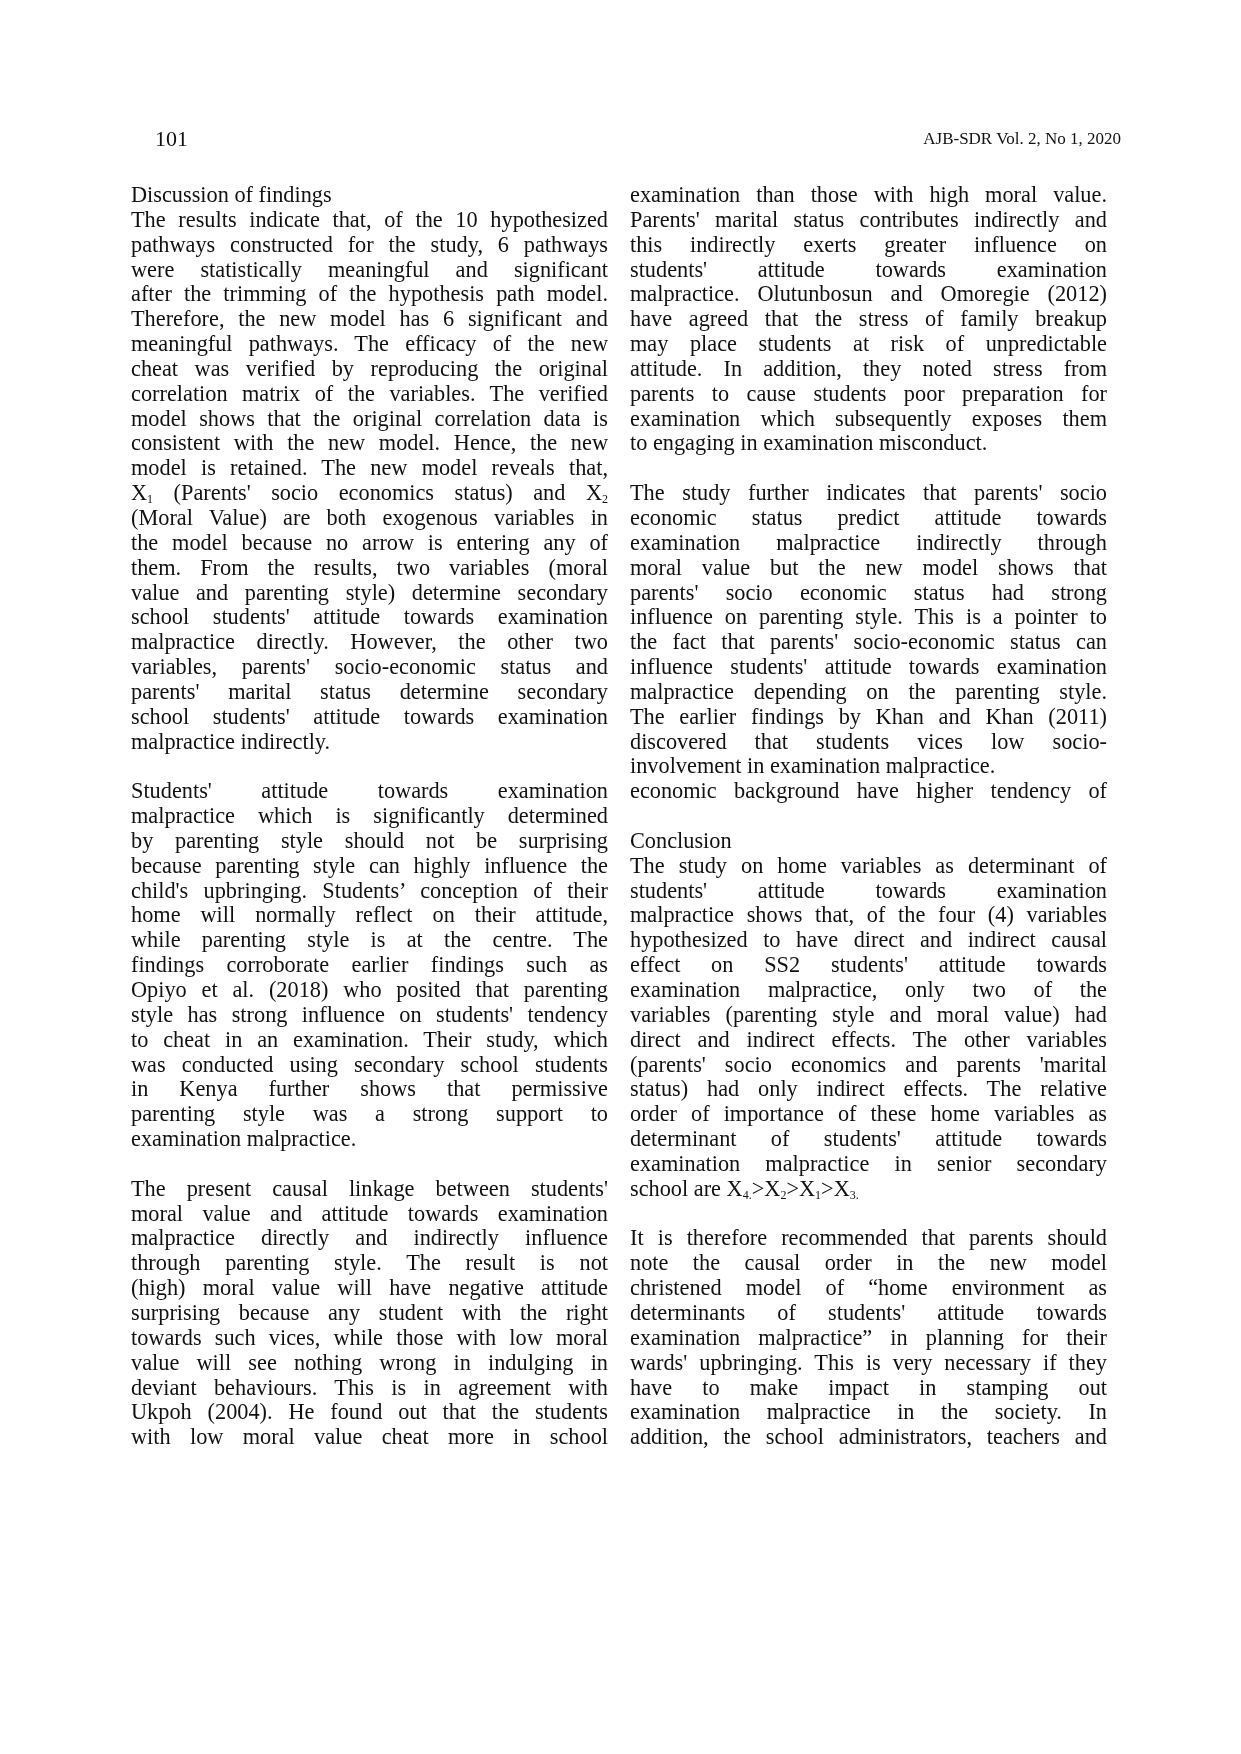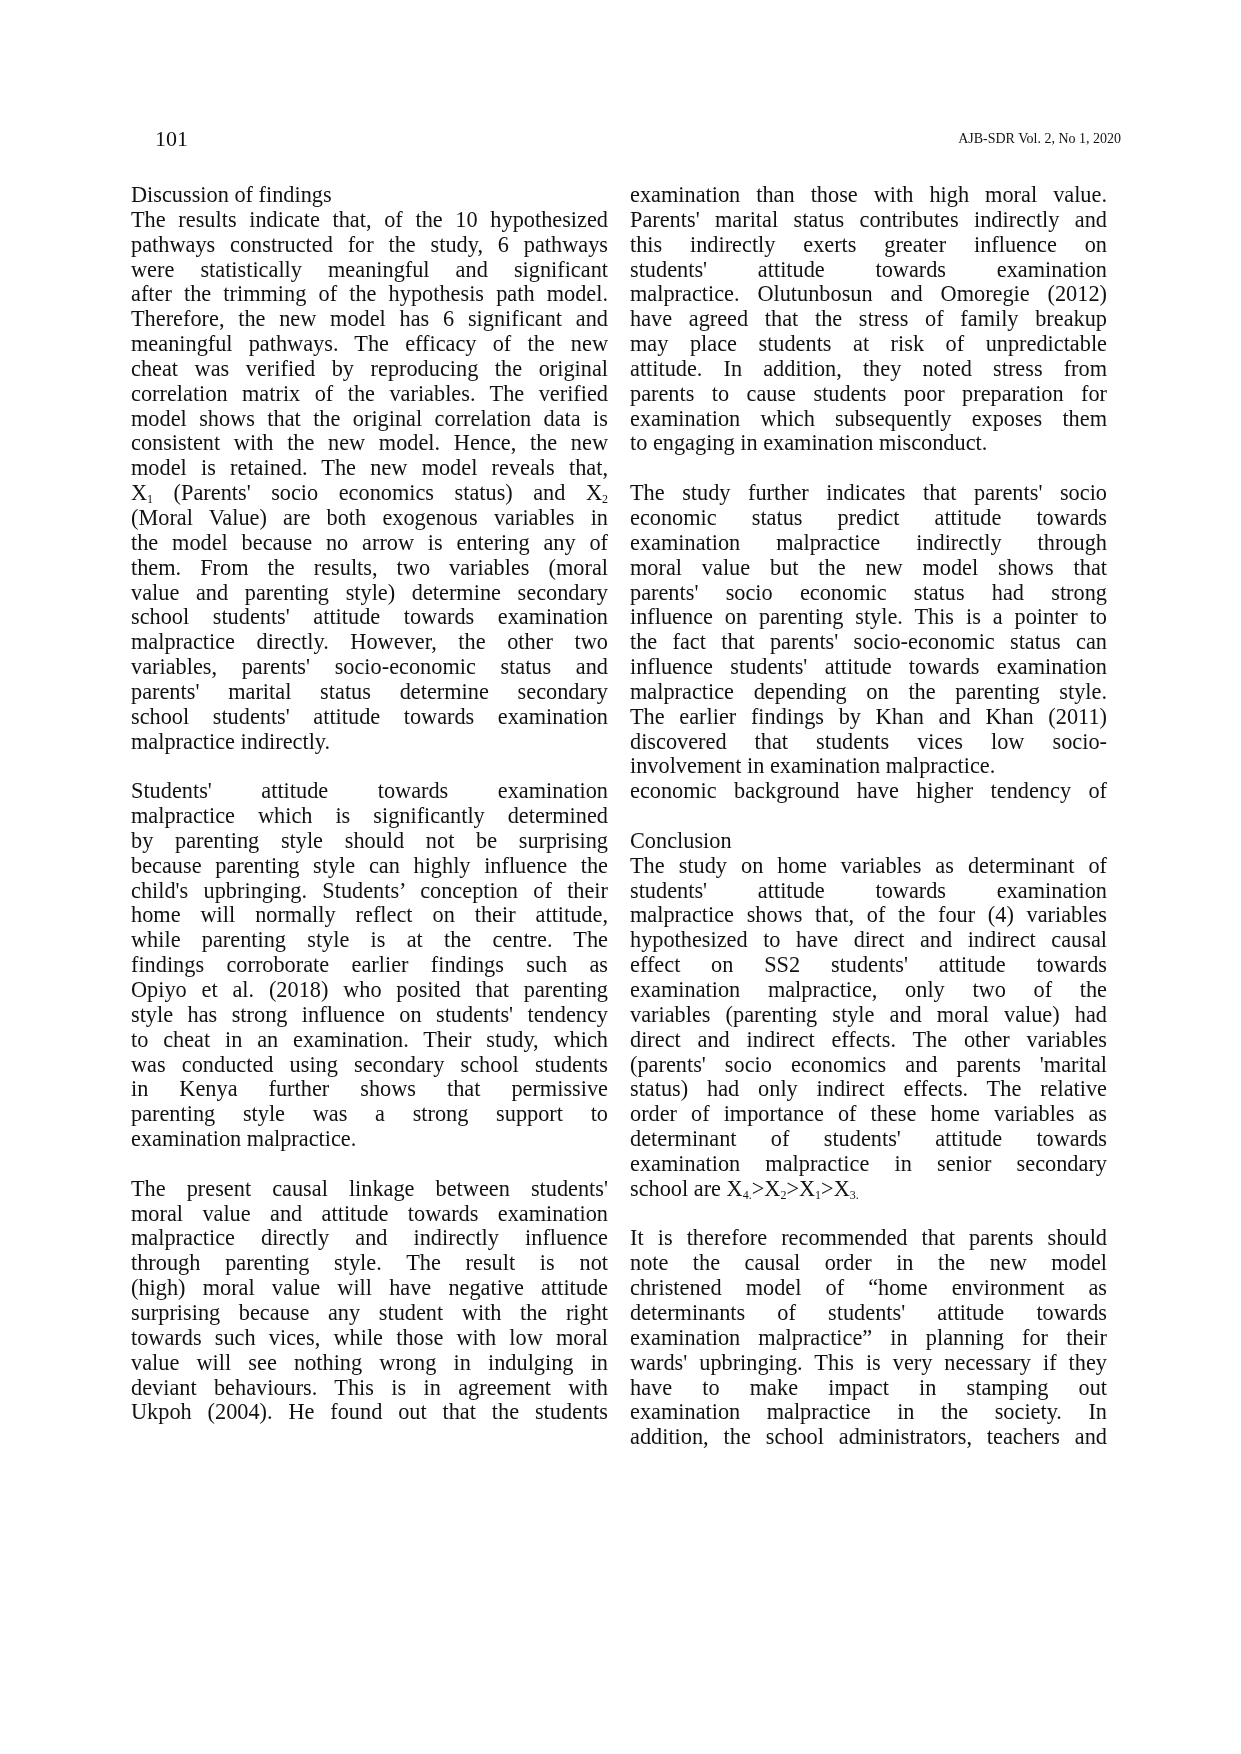--- a/index.html
+++ b/index.html
@@ -1,19 +1,19 @@
 <!DOCTYPE html>
 <html><head>
 <meta charset="utf-8">
 <style>
   html, body { margin:0; padding:0; background:#ffffff; }
   body { width:1241px; height:1754px; position:relative; overflow:hidden; color:#111; font-family:"Liberation Serif", serif; }
   .hdr { position:absolute; top:126px; font-size:22px; line-height:26px; }
   .pg { left:130px;margin-left:25px; }
-  .jr { right:120px; font-size:14px; }
+  .jr { right:120px; font-size:17px; }
   .col { position:absolute; top:183px; width:477px; font-size:22.3px; line-height:24.85px; }
   .left { left:131px; }
   .right { left:630px; }
   .ln { display:block; text-align:justify; text-align-last:justify; white-space:nowrap; height:24.85px; }
   .ln.last { text-align-last:left; }
   .gap { display:block; height:24.85px; }
   sub { font-size:12px; line-height:0; vertical-align:-3px; }
 </style>
 </head>
 <body>
@@ -70,20 +70,21 @@
     <span class="ln">The present causal linkage between students'</span>
     <span class="ln">moral value and attitude towards examination</span>
     <span class="ln">malpractice directly and indirectly influence</span>
     <span class="ln">through parenting style. The result is not</span>
     <span class="ln">(high) moral value will have negative attitude</span>
     <span class="ln">surprising because any student with the right</span>
     <span class="ln">towards such vices, while those with low moral</span>
     <span class="ln">value will see nothing wrong in indulging in</span>
     <span class="ln">deviant behaviours. This is in agreement with</span>
     <span class="ln">Ukpoh (2004). He found out that the students</span>
+    <span class="ln">with low moral value cheat more in school</span>
   </div>
 </div>
 
 <div class="col right">
   <div>
     <span class="ln">examination than those with high moral value.</span>
     <span class="ln">Parents' marital status contributes indirectly and</span>
     <span class="ln">this indirectly exerts greater influence on</span>
     <span class="ln">students' attitude towards examination</span>
     <span class="ln">malpractice. Olutunbosun and Omoregie (2012)</span>

